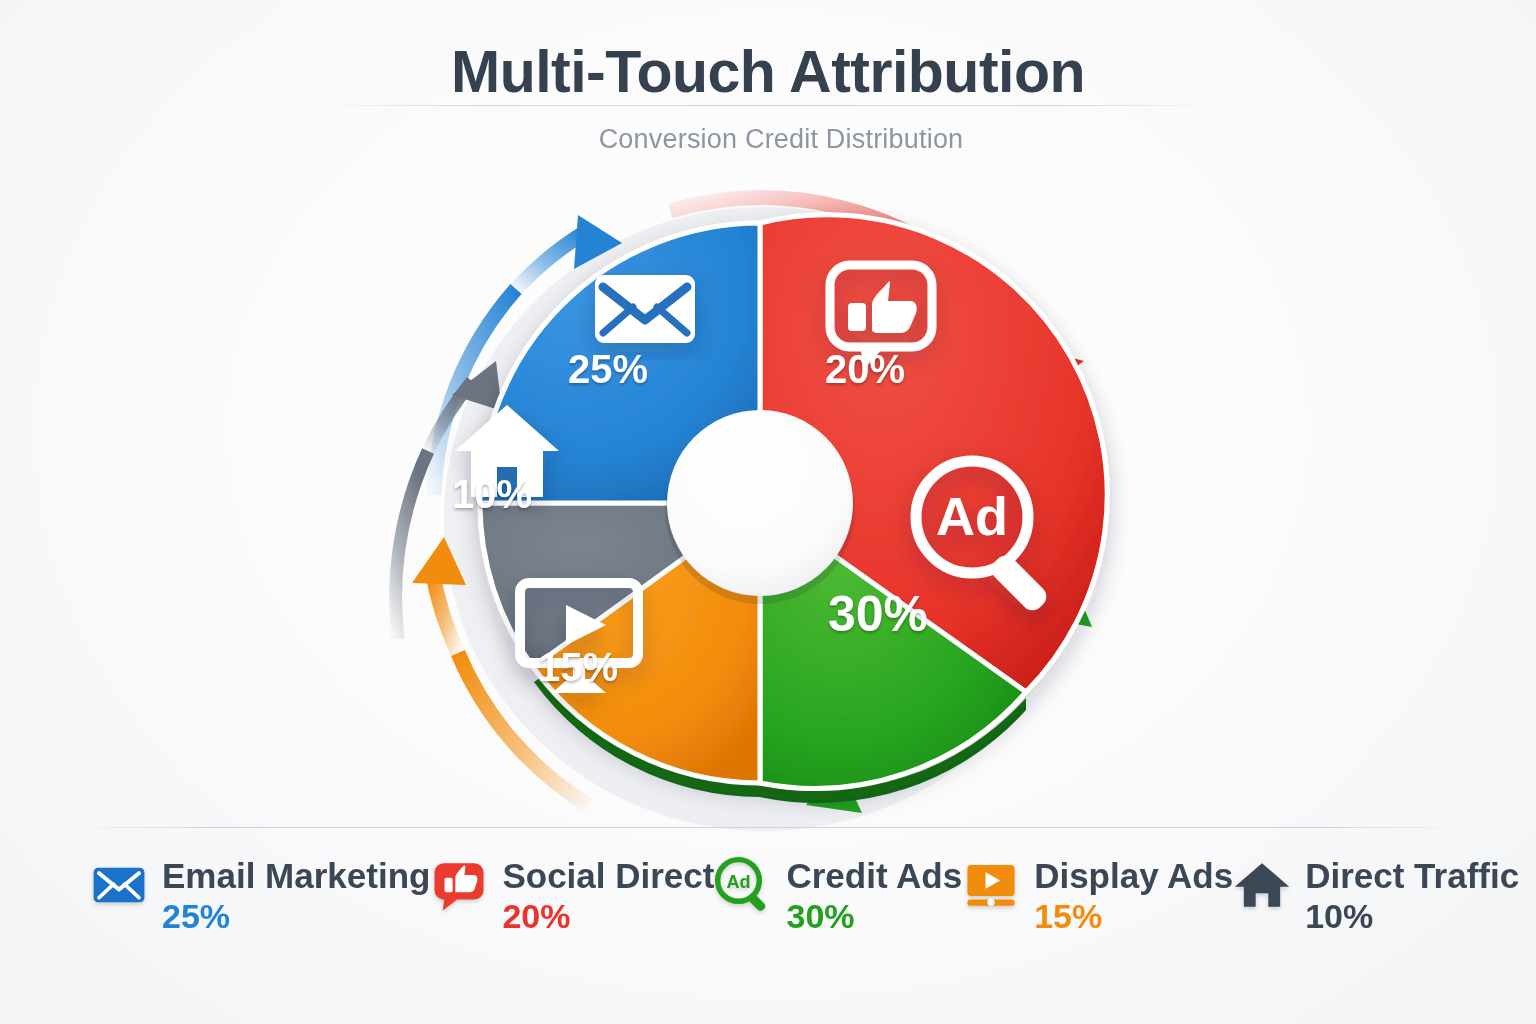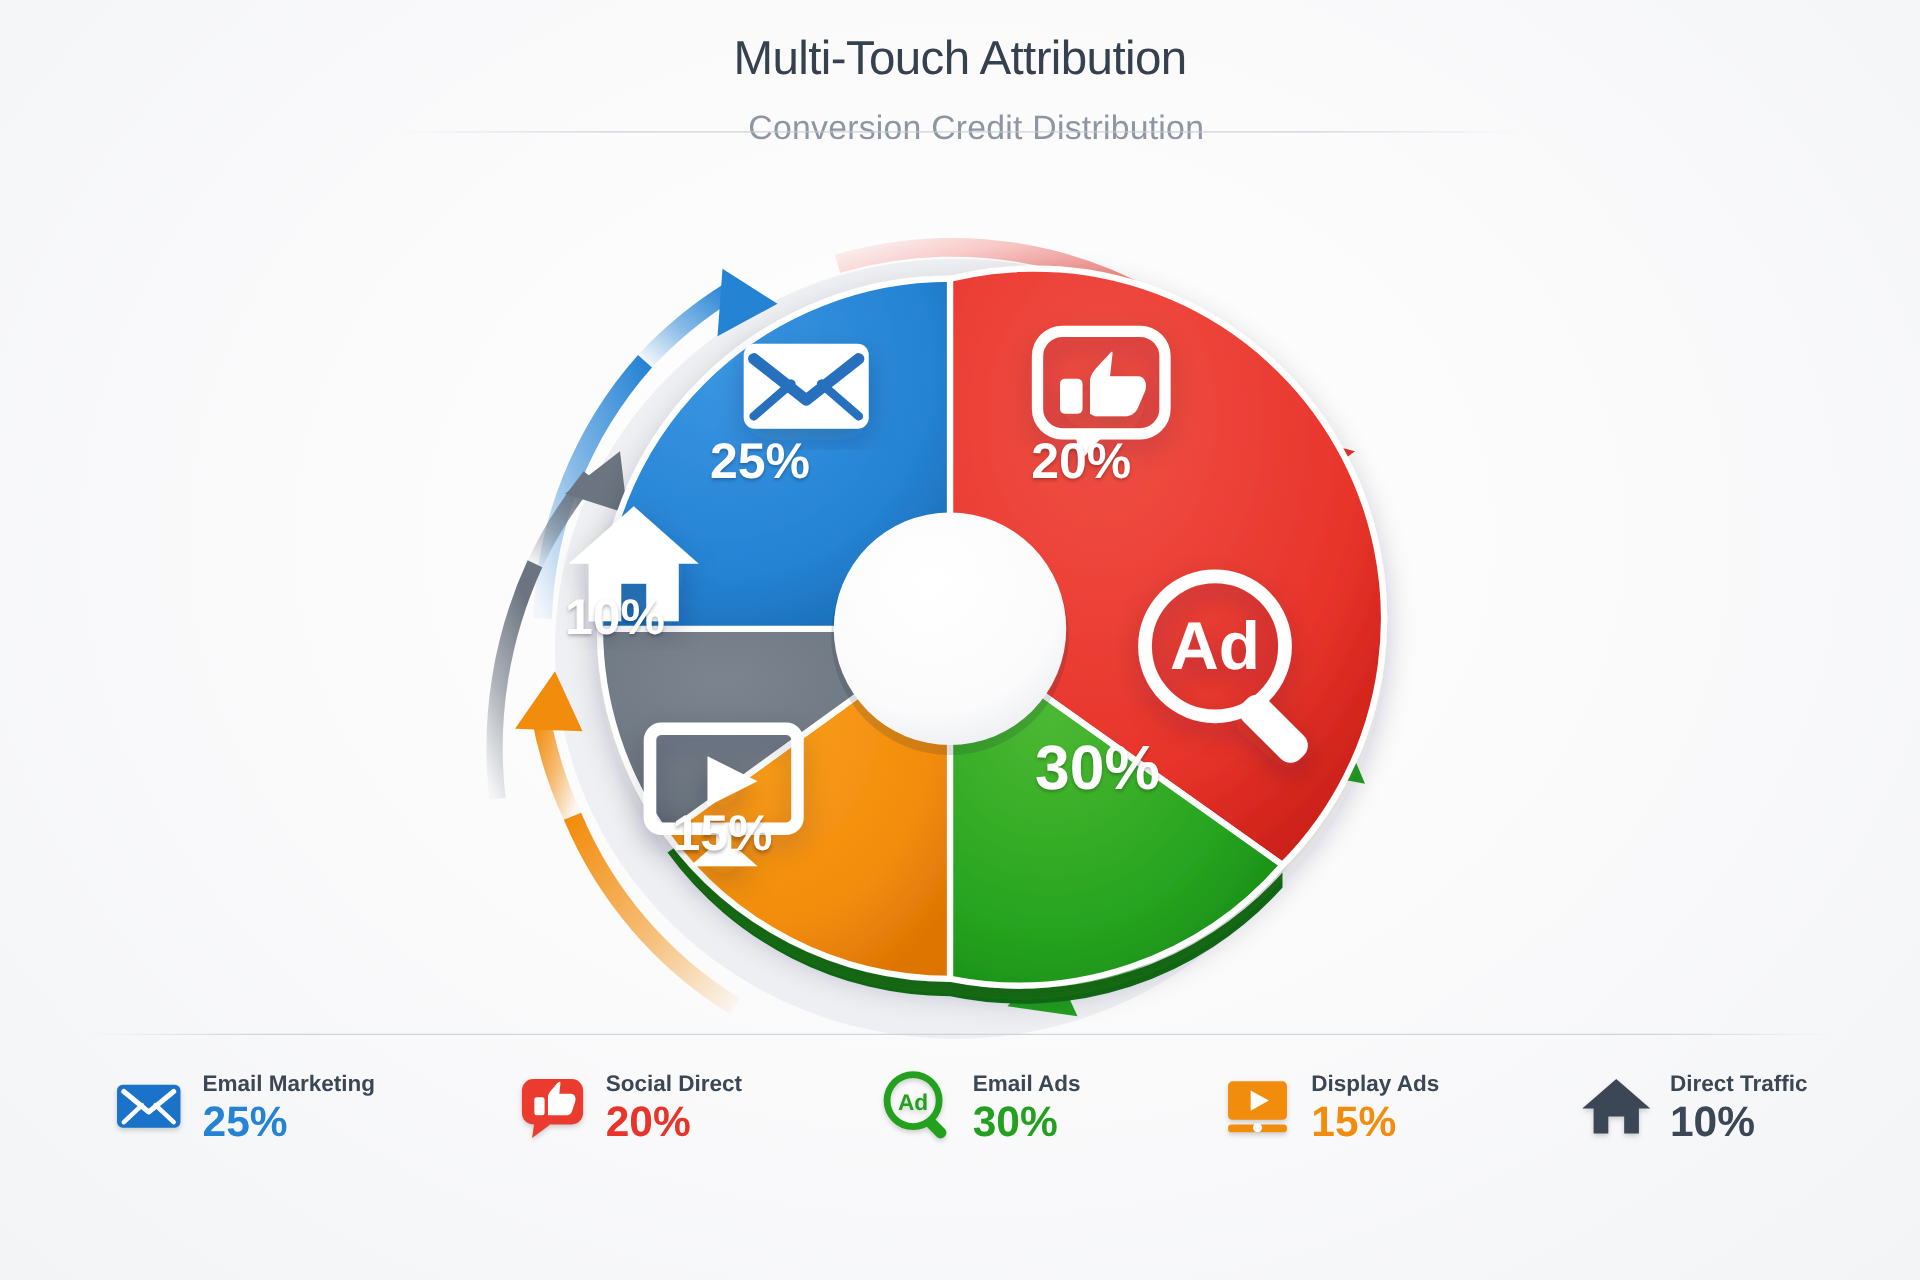--- a/index.html
+++ b/index.html
@@ -18,23 +18,23 @@
 
   
   .header {
     position: absolute;
     left: 0; right: 0; top: 0;
     height: 170px;
     text-align: center;
   }
   .chart-title {
     margin: 0;
-    padding-top: 26px;
-    font-size: 38px;
-    font-weight: normal;
+    padding-top: 38px;
+    font-size: 59px;
+    font-weight: bold;
     letter-spacing: -0.5px;
     color: #36414f;
     text-shadow: 0 1px 0 rgba(255,255,255,0.8);
   }
   .title-divider {
     position: absolute;
     left: 320px;
     right: 320px;
     top: 105px;
     height: 1px;
@@ -116,21 +116,21 @@
     display: block;
     filter: drop-shadow(0 2px 2px rgba(0,0,0,0.18));
   }
   .legend-text {
     display: flex;
     flex-direction: column;
     line-height: 1.05;
     padding-top: 2px;
   }
   .legend-name {
-    font-size: 18px;
+    font-size: 35px;
     font-weight: bold;
     color: #3b4755;
     white-space: nowrap;
   }
   .legend-pct {
     font-size: 34px;
     font-weight: bold;
     margin-top: 4px;
   }
   .legend-item.it0 .legend-pct { color: #2583d4; }
@@ -348,21 +348,21 @@
     </div>
   </div>
 
   <div class="legend-item it2">
     <svg class="legend-icon" viewBox="0 0 64 64">
       <circle cx="27" cy="27" r="23" fill="none" stroke="#22a01e" stroke-width="6"></circle>
       <text x="27" y="35" text-anchor="middle" font-family="Liberation Sans, sans-serif" font-size="20" font-weight="bold" fill="#22a01e">Ad</text>
       <rect x="42" y="40" width="10" height="22" rx="4.5" fill="#22a01e" transform="rotate(-45 47 51)"></rect>
     </svg>
     <div class="legend-text">
-      <span class="legend-name">Email Ads</span>
+      <span class="legend-name">Credit Ads</span>
       <span class="legend-pct">30%</span>
     </div>
   </div>
 
   <div class="legend-item it3">
     <svg class="legend-icon" viewBox="0 0 64 64">
       <rect x="6" y="10" width="52" height="34" rx="4" fill="#f28c0c"></rect>
       <polygon points="26,18 42,27 26,36" fill="#ffffff"></polygon>
       <rect x="6" y="48" width="52" height="7" rx="3" fill="#f28c0c"></rect>
       <circle cx="32" cy="51" r="4" fill="#ffffff"></circle>

